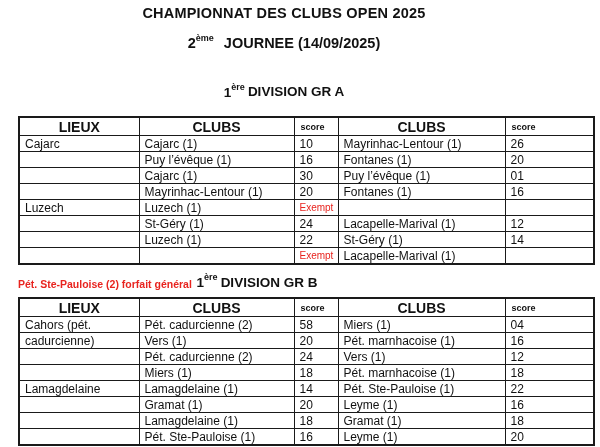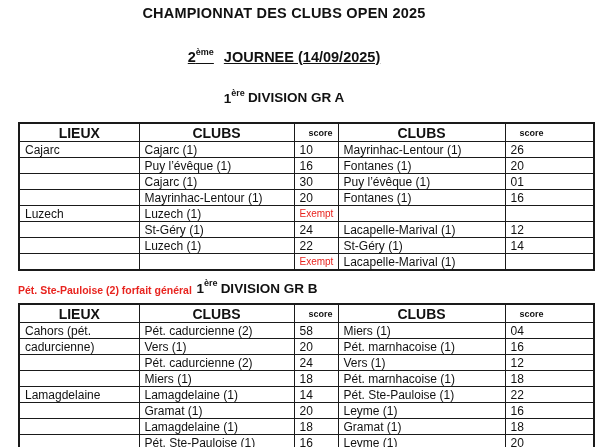--- a/index.html
+++ b/index.html
@@ -20,41 +20,40 @@
   .title {
     text-align: center;
     padding-top: 5px;
     font-weight: bold;
     font-size: 14.5px;
     line-height: 17px;
     letter-spacing: 0.2px;
   }
   .subtitle {
     text-align: center;
-    margin-top: 22px;
+    margin-top: 8px;
     font-weight: bold;
     font-size: 14.5px;
     line-height: 18px;
-    text-decoration: underline;
   }
   .subtitle sup, .division-heading sup {
     font-size: 9px;
     font-weight: bold;
     position: relative;
     top: -1px;
   }
   .subtitle .rest { margin-left: 10px; }
   .division-heading {
     font-weight: bold;
     font-size: 13.5px;
     line-height: 16px;
   }
   .heading-a {
     text-align: center;
-    margin-top: 20px;
+    margin-top: 28px;
   }
   .division-heading .rest { margin-left: 3px; }
   table.results {
     border-collapse: collapse;
     table-layout: fixed;
     margin-left: 18px;
     width: 575px;
     border: 2px solid #1a1a1a;
   }
   table.tableA { margin-top: 16px; }
@@ -67,21 +66,21 @@
   .results th {
     font-size: 14px;
     height: 17px;
     text-align: center;
     font-weight: bold;
     padding: 0 3px;
   }
   .results th.score-head {
     font-size: 9px;
     text-align: left;
-    padding-left: 14px;
+    padding-left: 6px;
     vertical-align: middle;
   }
   .results td {
     font-size: 12px;
     height: 15px;
     padding: 0 3px 0 5px;
     text-align: left;
     vertical-align: middle;
   }
   .results td.exempt {

